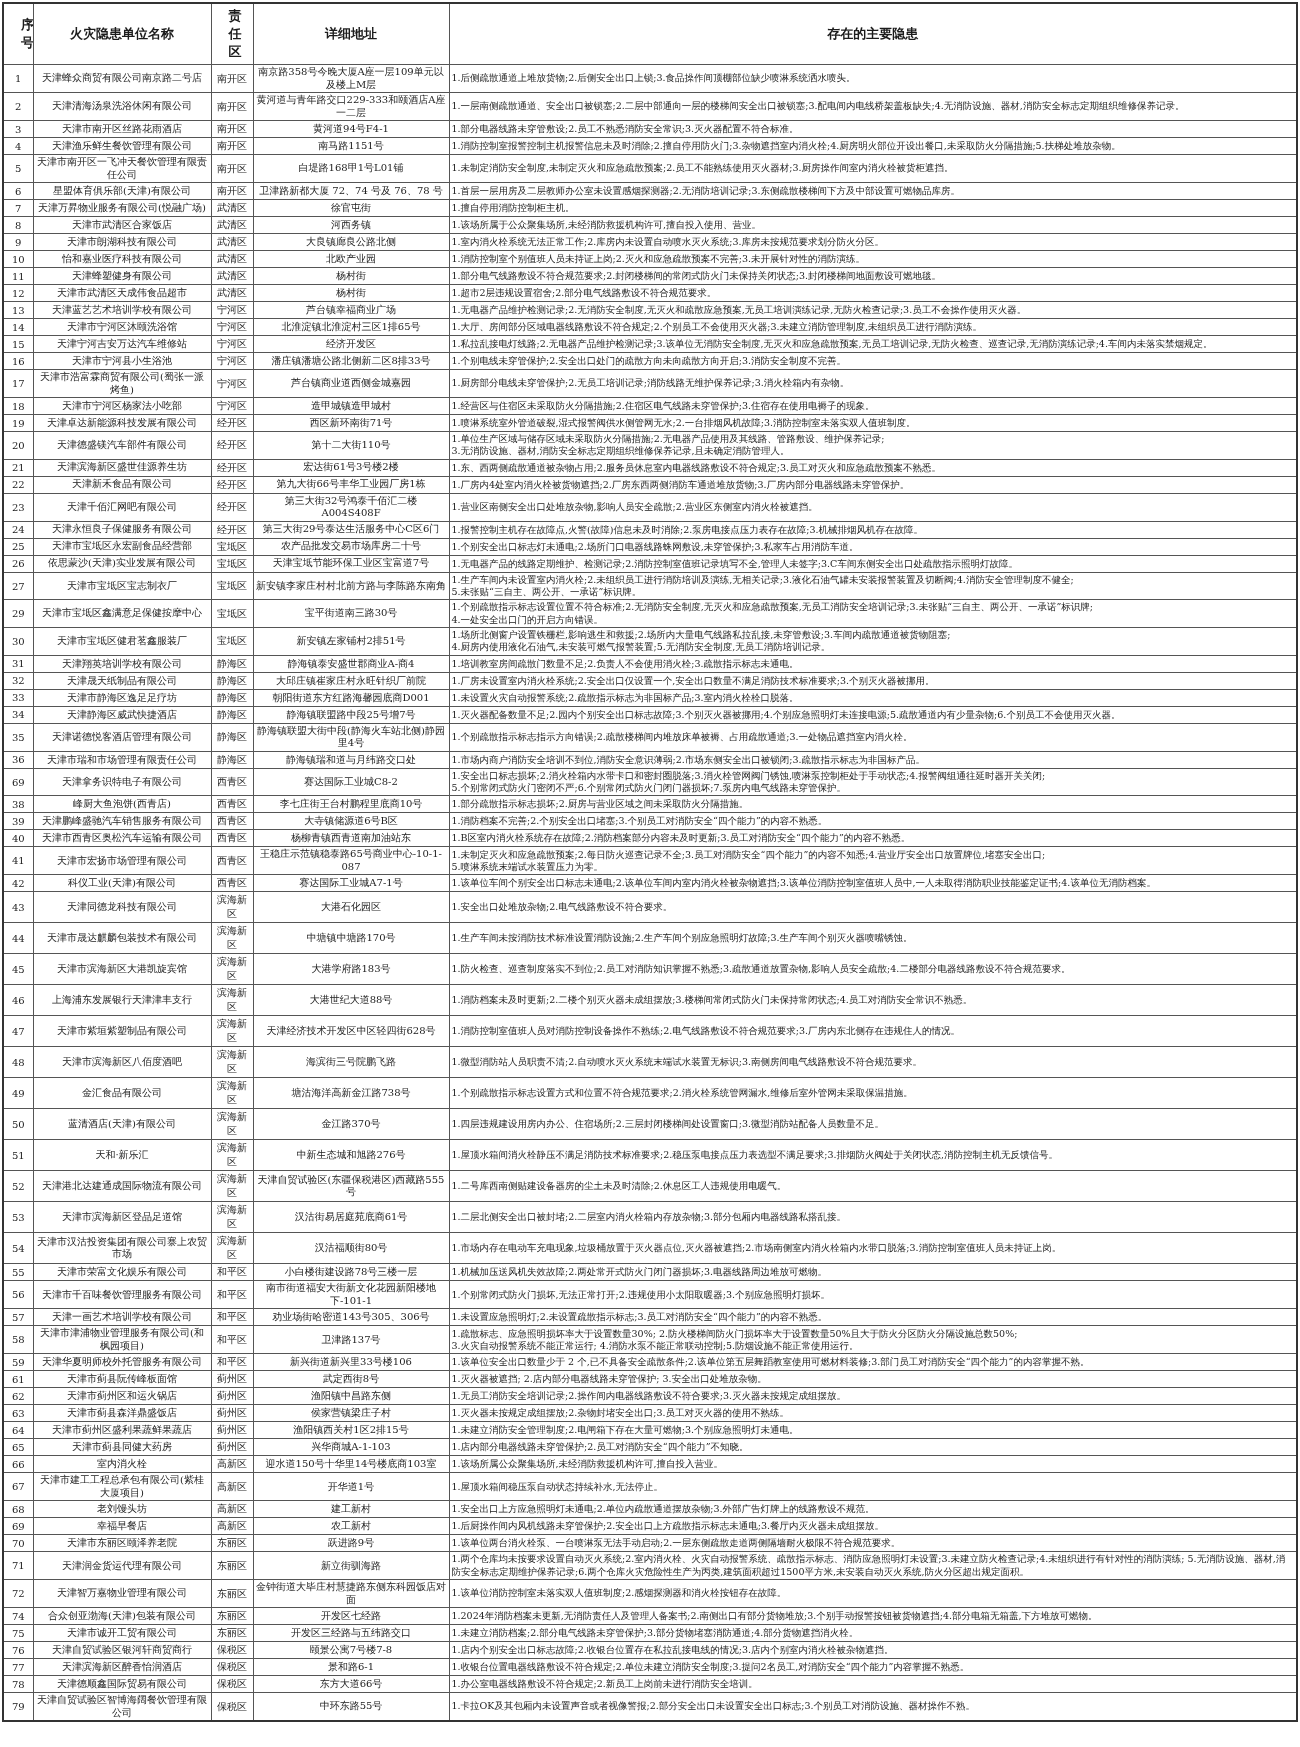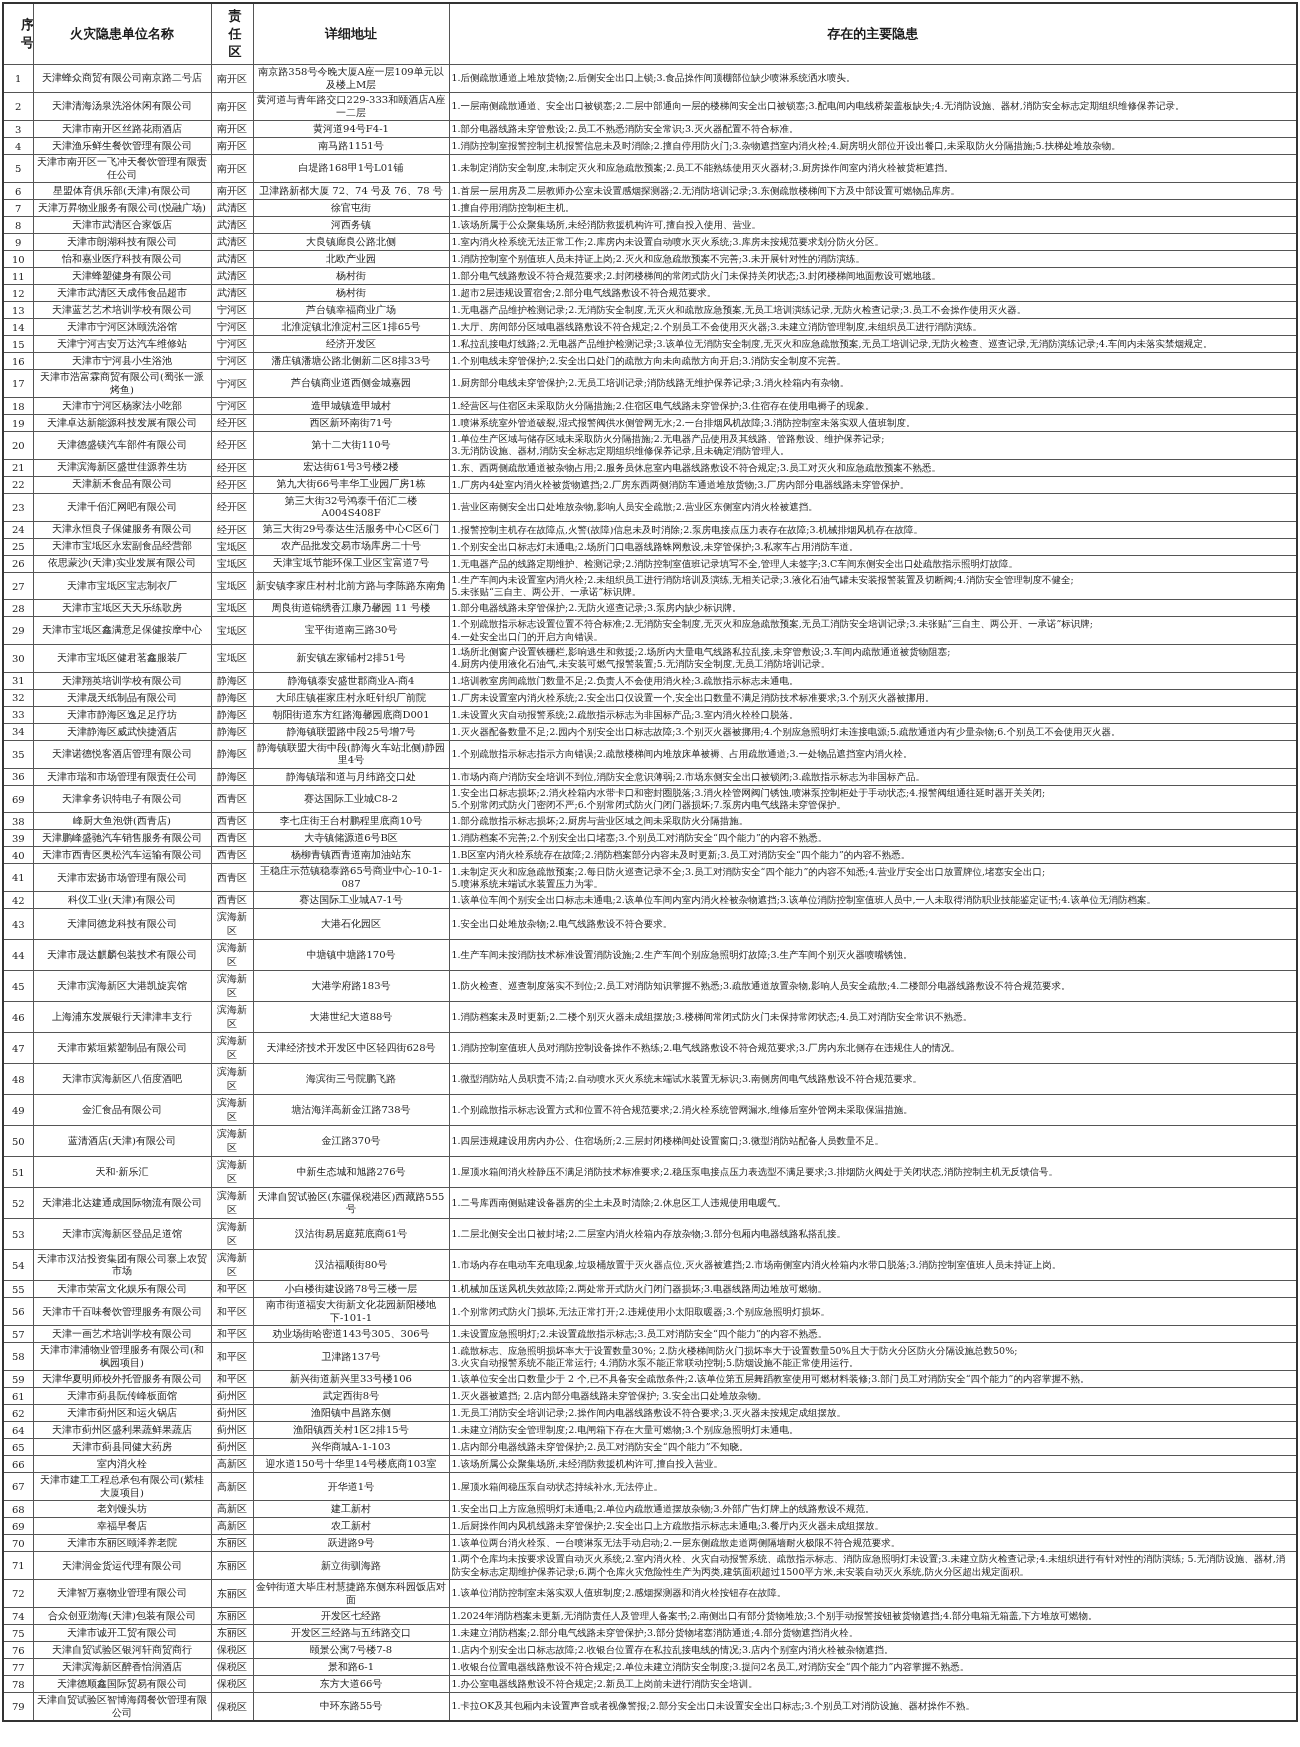--- a/index.html
+++ b/index.html
@@ -249,27 +249,20 @@
 
   <tr>
     <td class="c-no">27</td>
     <td class="c-name">天津市宝坻区宝志制衣厂</td>
     <td class="c-dist">宝坻区</td>
     <td class="c-addr">新安镇李家庄村村北前方路与李陈路东南角</td>
     <td class="c-haz">1.生产车间内未设置室内消火栓;2.未组织员工进行消防培训及演练,无相关记录;3.液化石油气罐未安装报警装置及切断阀;4.消防安全管理制度不健全;
 5.未张贴“三自主、两公开、一承诺”标识牌。</td>
   </tr>
 
-  <tr>
-    <td class="c-no">28</td>
-    <td class="c-name">天津市宝坻区天天乐练歌房</td>
-    <td class="c-dist">宝坻区</td>
-    <td class="c-addr">周良街道锦绣香江康乃馨园 11 号楼</td>
-    <td class="c-haz">1.部分电器线路未穿管保护;2.无防火巡查记录;3.泵房内缺少标识牌。</td>
-  </tr>
 
   <tr>
     <td class="c-no">29</td>
     <td class="c-name">天津市宝坻区鑫满意足保健按摩中心</td>
     <td class="c-dist">宝坻区</td>
     <td class="c-addr">宝平街道南三路30号</td>
     <td class="c-haz">1.个别疏散指示标志设置位置不符合标准;2.无消防安全制度,无灭火和应急疏散预案,无员工消防安全培训记录;3.未张贴“三自主、两公开、一承诺”标识牌;
 4.一处安全出口门的开启方向错误。</td>
   </tr>
 
@@ -527,20 +520,27 @@
   </tr>
 
   <tr>
     <td class="c-no">62</td>
     <td class="c-name">天津市蓟州区和运火锅店</td>
     <td class="c-dist">蓟州区</td>
     <td class="c-addr">渔阳镇中昌路东侧</td>
     <td class="c-haz">1.无员工消防安全培训记录;2.操作间内电器线路敷设不符合要求;3.灭火器未按规定成组摆放。</td>
   </tr>
 
+  <tr>
+    <td class="c-no">63</td>
+    <td class="c-name">天津市蓟县森洋鼎盛饭店</td>
+    <td class="c-dist">蓟州区</td>
+    <td class="c-addr">侯家营镇梁庄子村</td>
+    <td class="c-haz">1.灭火器未按规定成组摆放;2.杂物封堵安全出口;3.员工对灭火器的使用不熟练。</td>
+  </tr>
 
   <tr>
     <td class="c-no">64</td>
     <td class="c-name">天津市蓟州区盛利果蔬鲜果蔬店</td>
     <td class="c-dist">蓟州区</td>
     <td class="c-addr">渔阳镇西关村1区2排15号</td>
     <td class="c-haz">1.未建立消防安全管理制度;2.电闸箱下存在大量可燃物;3.个别应急照明灯未通电。</td>
   </tr>
 
   <tr>

